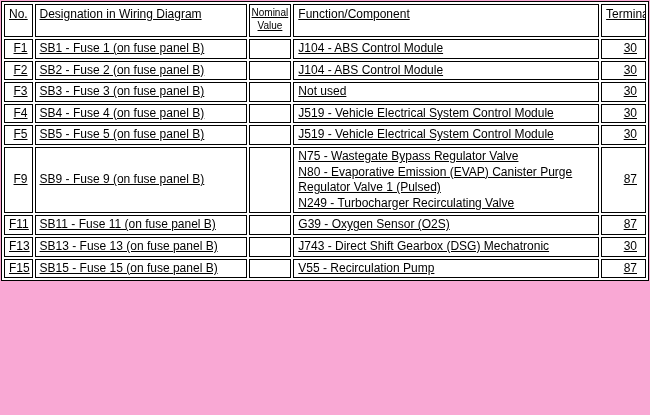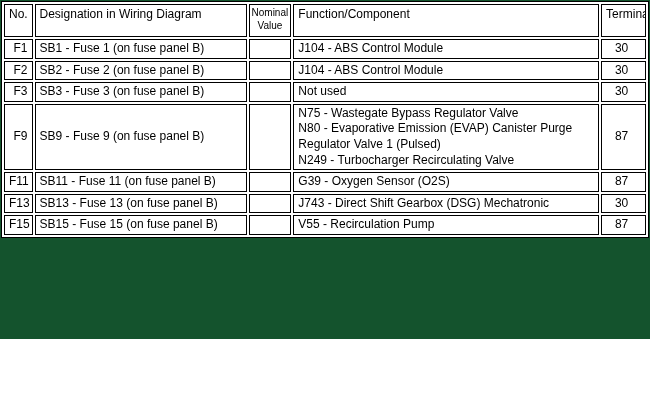--- a/index.html
+++ b/index.html
@@ -7,23 +7,24 @@
     padding: 0;
     background: #ffffff;
     width: 650px;
     height: 415px;
     font-family: "Liberation Sans", sans-serif;
     color: #000000;
   }
   .page {
     box-sizing: border-box;
     width: 650px;
-    height: 339px;
+    height: 415px;
     padding: 1px;
-    background: #14532d;
+    background: #f9a8d4;
+    text-decoration: underline;
   }
   table.fuse-table {
     border-collapse: separate;
     border-spacing: 2px;
     table-layout: fixed;
     width: 648px;
     border: 1px solid #000000;
     background: #ffffff;
   }
   col.c-no   { width: 28px; }
@@ -50,21 +51,21 @@
   th.th-val {
     font-size: 10px;
     line-height: 1.25;
     padding-left: 2px;
     padding-right: 8px;
   }
   th.th-val .val-line2 { padding-left: 6px; display: block; }
   td.td-no   { text-align: right; }
   td.td-val  { text-align: left; padding-left: 43px; }
   td.td-fun  { white-space: pre-line; }
-  td.td-ter  { text-align: center; padding-right: 8px; }
+  td.td-ter  { text-align: right; padding-right: 8px; }
 </style>
 </head>
 <body>
 
 <div class="page">
   <table class="fuse-table">
     <colgroup>
       <col class="c-no">
         <col class="c-des">
         <col class="c-val">
@@ -96,20 +97,34 @@
           <td class="td-ter">30</td>
         </tr>
         <tr>
           <td class="td-no">F3</td>
           <td class="td-des">SB3 - Fuse 3 (on fuse panel B)</td>
           <td class="td-val">-</td>
           <td class="td-fun">Not used</td>
           <td class="td-ter">30</td>
         </tr>
         <tr>
+          <td class="td-no">F4</td>
+          <td class="td-des">SB4 - Fuse 4 (on fuse panel B)</td>
+          <td class="td-val">5A</td>
+          <td class="td-fun">J519 - Vehicle Electrical System Control Module</td>
+          <td class="td-ter">30</td>
+        </tr>
+        <tr>
+          <td class="td-no">F5</td>
+          <td class="td-des">SB5 - Fuse 5 (on fuse panel B)</td>
+          <td class="td-val">15A</td>
+          <td class="td-fun">J519 - Vehicle Electrical System Control Module</td>
+          <td class="td-ter">30</td>
+        </tr>
+        <tr>
           <td class="td-no">F9</td>
           <td class="td-des">SB9 - Fuse 9 (on fuse panel B)</td>
           <td class="td-val">10A</td>
           <td class="td-fun">N75 - Wastegate Bypass Regulator Valve
 N80 - Evaporative Emission (EVAP) Canister Purge Regulator Valve 1 (Pulsed)
 N249 - Turbocharger Recirculating Valve</td>
           <td class="td-ter">87</td>
         </tr>
         <tr>
           <td class="td-no">F11</td>

